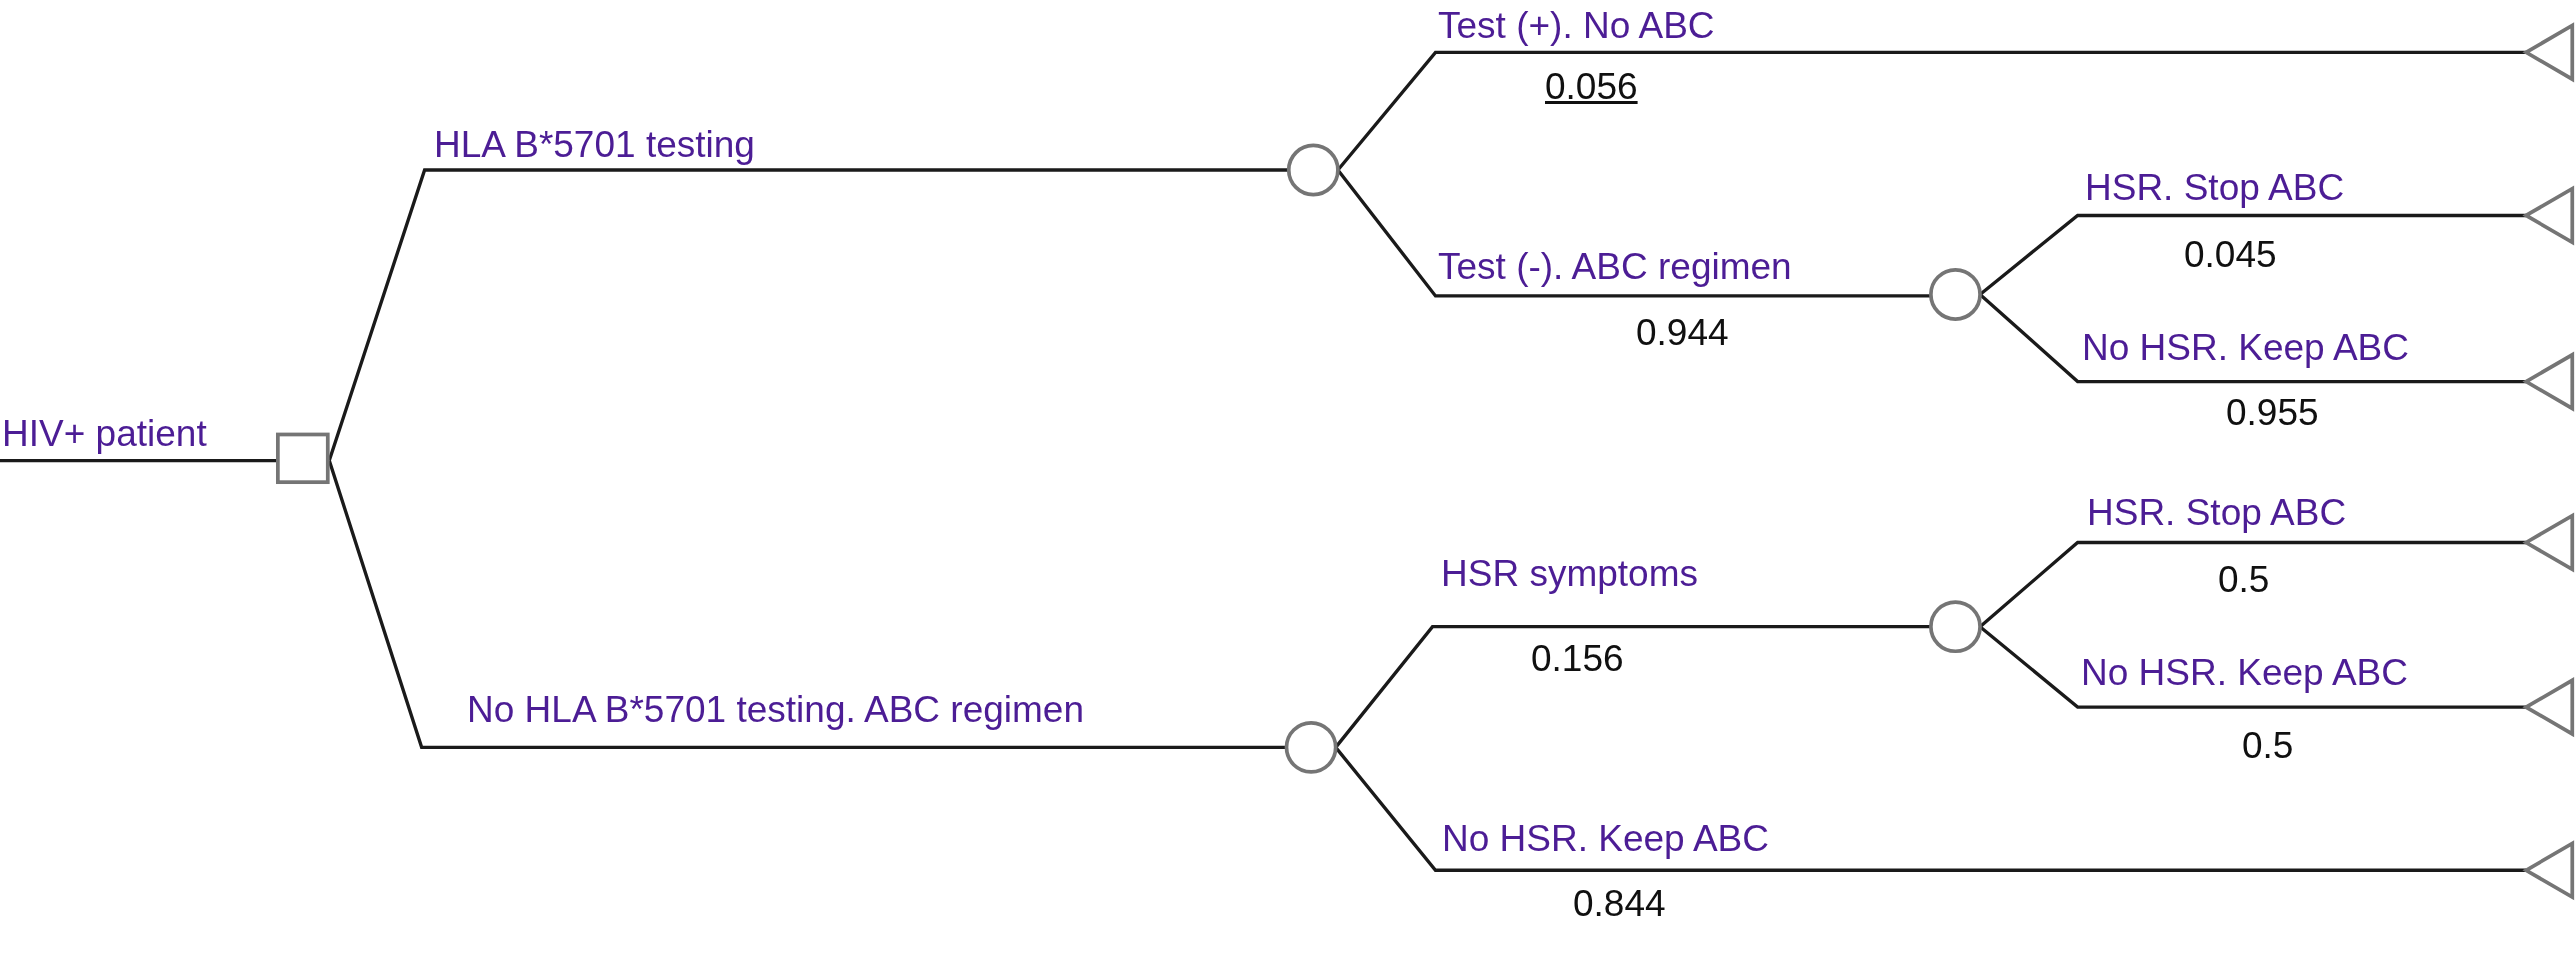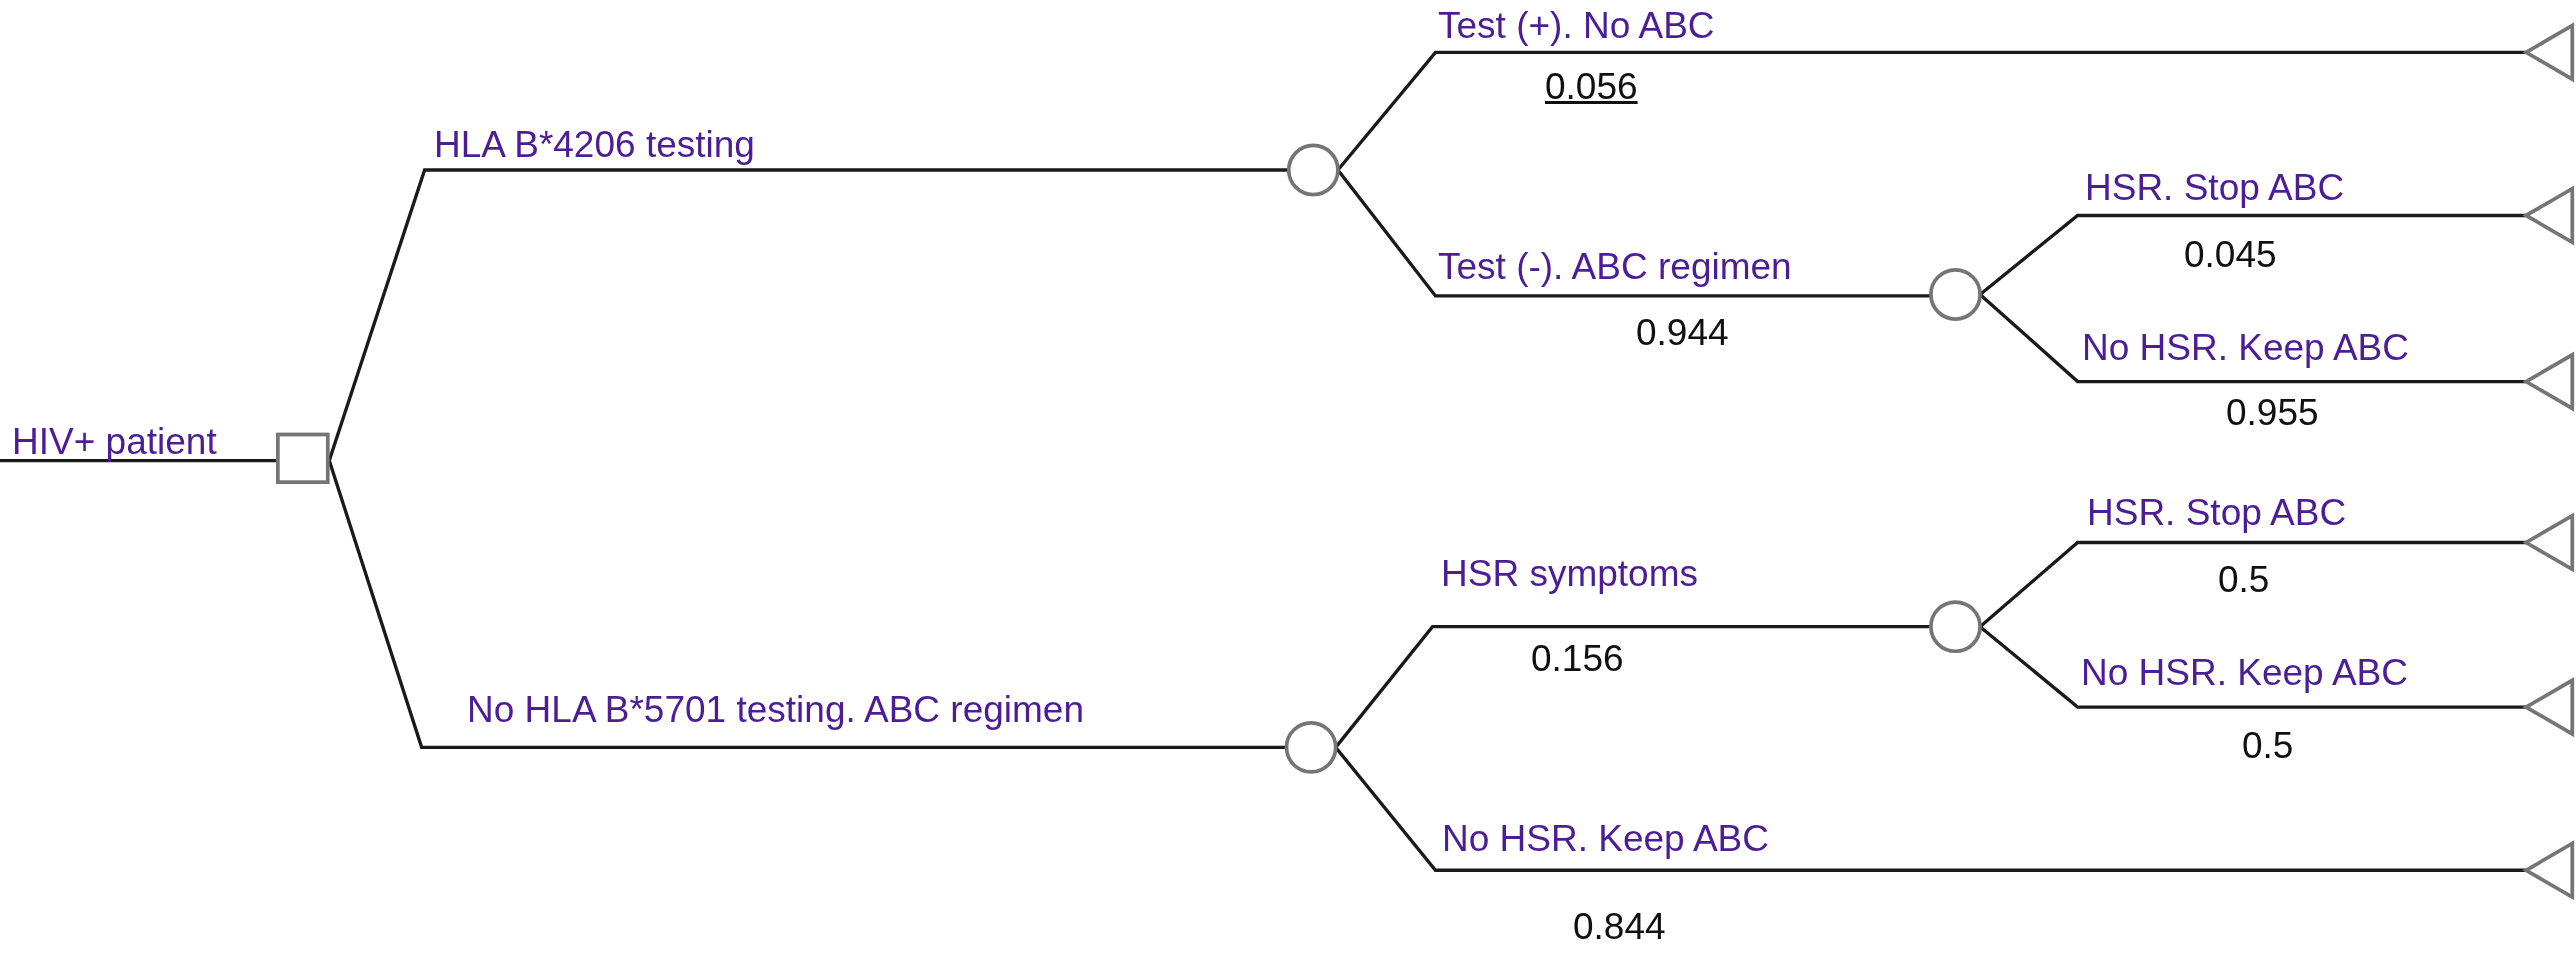--- a/index.html
+++ b/index.html
@@ -89,23 +89,23 @@
     <circle class="node-shape" cx="2625" cy="841" r="33"></circle>
 
     <polygon class="node-shape" points="3391,70 3453,34 3453,106"></polygon>
     <polygon class="node-shape" points="3391,289 3453,253 3453,325"></polygon>
     <polygon class="node-shape" points="3391,512 3453,476 3453,548"></polygon>
     <polygon class="node-shape" points="3391,728 3453,692 3453,764"></polygon>
     <polygon class="node-shape" points="3391,949 3453,913 3453,985"></polygon>
     <polygon class="node-shape" points="3391,1168 3453,1132 3453,1204"></polygon>
   </svg>
 
-  <div class="lbl" style="left:12px; top:414px;margin-top:8px;">HIV+ patient</div>
+  <div class="lbl" style="left:2px; top:414px;">HIV+ patient</div>
 
-  <div class="lbl" style="left:434px; top:125px;">HLA B*4206 testing</div>
+  <div class="lbl" style="left:434px; top:125px;">HLA B*5701 testing</div>
 
   <div class="lbl" style="left:1438px; top:6px;">Test (+). No ABC</div>
   <div class="prob" style="left:1545px; top:67px;text-decoration:underline;">0.056</div>
 
   <div class="lbl" style="left:1438px; top:247px;">Test (-). ABC regimen</div>
   <div class="prob" style="left:1589px; top:313px;margin-left:47px;">0.944</div>
 
   <div class="lbl" style="left:2085px; top:168px;">HSR. Stop ABC</div>
   <div class="prob" style="left:2184px; top:235px;">0.045</div>
 
@@ -117,17 +117,17 @@
   <div class="lbl" style="left:1441px; top:554px;">HSR symptoms</div>
   <div class="prob" style="left:1531px; top:639px;">0.156</div>
 
   <div class="lbl" style="left:2087px; top:493px;">HSR. Stop ABC</div>
   <div class="prob" style="left:2218px; top:560px;">0.5</div>
 
   <div class="lbl" style="left:2081px; top:653px;">No HSR. Keep ABC</div>
   <div class="prob" style="left:2242px; top:726px;">0.5</div>
 
   <div class="lbl" style="left:1442px; top:819px;">No HSR. Keep ABC</div>
-  <div class="prob" style="left:1573px; top:907px;">0.844</div>
+  <div class="prob" style="left:1573px; top:884px;">0.844</div>
 
 
 </div>
 
 
 </body></html>

